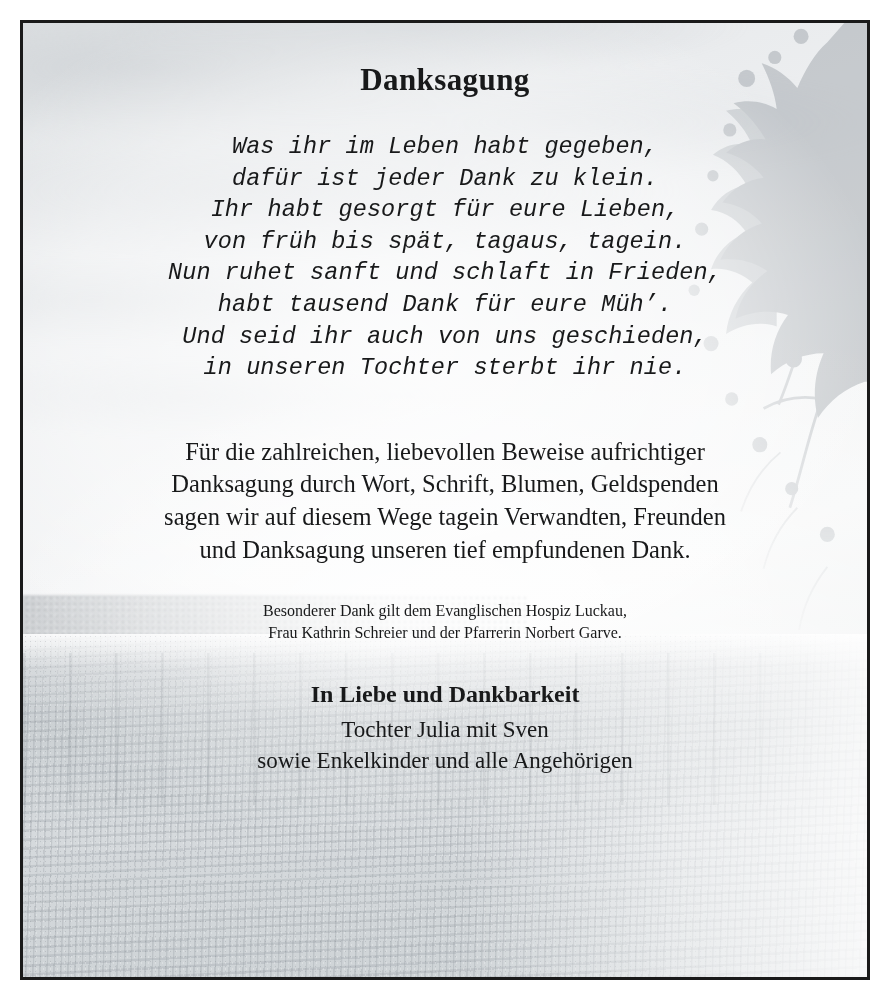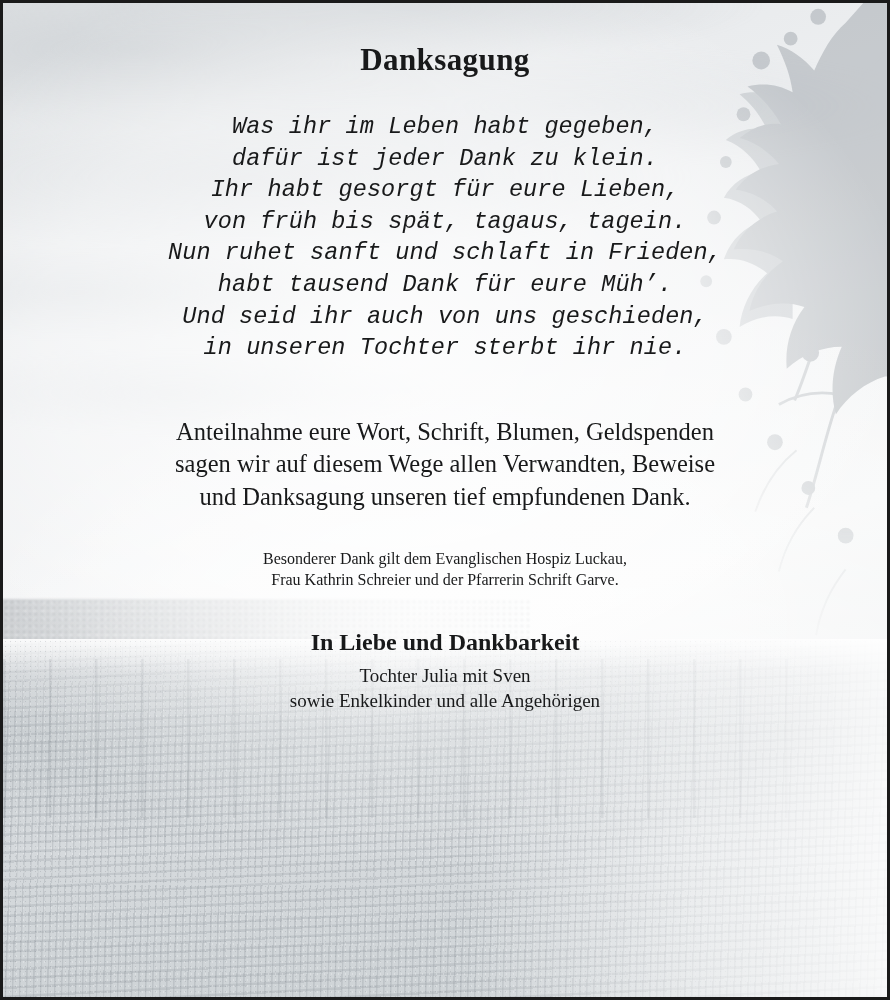--- a/index.html
+++ b/index.html
@@ -11,21 +11,21 @@
   body {
     font-family: "Liberation Serif", "DejaVu Serif", serif;
   }
 
   .obituary-frame {
     position: relative;
     width: 890px;
     height: 1000px;
     box-sizing: border-box;
     background: #ffffff;
-    padding: 0;
+    padding: 20px;
     overflow: hidden;
   }
 
   .obituary-border {
     position: relative;
     width: 100%;
     height: 100%;
     box-sizing: border-box;
     border: 3px solid #1a1a1a;
     overflow: hidden;
@@ -220,21 +220,21 @@
   }
   .hospice-line { display: block; white-space: nowrap; }
 
   .closing-heading {
     font-size: 24px;
     font-weight: bold;
     line-height: 1.25;
     margin: 0 0 6px;
   }
   .closing-lines {
-    font-size: 19px;
+    font-size: 23px;
     line-height: 1.33;
     margin: 0 0 40px;
   }
   .closing-line { display: block; white-space: nowrap; }
 </style>
 </head>
 <body>
 
 <div class="obituary-frame">
   <div class="obituary-border">
@@ -307,28 +307,29 @@
         <span class="poem-line">Ihr habt gesorgt für eure Lieben,</span>
         <span class="poem-line">von früh bis spät, tagaus, tagein.</span>
         <span class="poem-line">Nun ruhet sanft und schlaft in Frieden,</span>
         <span class="poem-line">habt tausend Dank für eure Müh’.</span>
         <span class="poem-line">Und seid ihr auch von uns geschieden,</span>
         <span class="poem-line">in unseren Tochter sterbt ihr nie.</span>
       </div>
 
 
       <div class="thanks">
-        <span class="thanks-line">Anteilnahme eure Wort, Schrift, Blumen, Geldspenden</span>
-        <span class="thanks-line">sagen wir auf diesem Wege allen Verwandten, Beweise</span>
+        <span class="thanks-line">Für die zahlreichen, liebevollen Beweise aufrichtiger</span>
+        <span class="thanks-line">Danksagung durch Wort, Schrift, Blumen, Geldspenden</span>
+        <span class="thanks-line">sagen wir auf diesem Wege tagein Verwandten, Freunden</span>
         <span class="thanks-line">und Danksagung unseren tief empfundenen Dank.</span>
       </div>
 
       <div class="hospice">
         <span class="hospice-line">Besonderer Dank gilt dem Evanglischen Hospiz Luckau,</span>
-        <span class="hospice-line">Frau Kathrin Schreier und der Pfarrerin Schrift Garve.</span>
+        <span class="hospice-line">Frau Kathrin Schreier und der Pfarrerin Norbert Garve.</span>
       </div>
 
       <div class="closing-heading">In Liebe und Dankbarkeit</div>
 
       <div class="closing-lines">
         <span class="closing-line">Tochter Julia mit Sven</span>
         <span class="closing-line">sowie Enkelkinder und alle Angehörigen</span>
       </div>
 
     </div>

